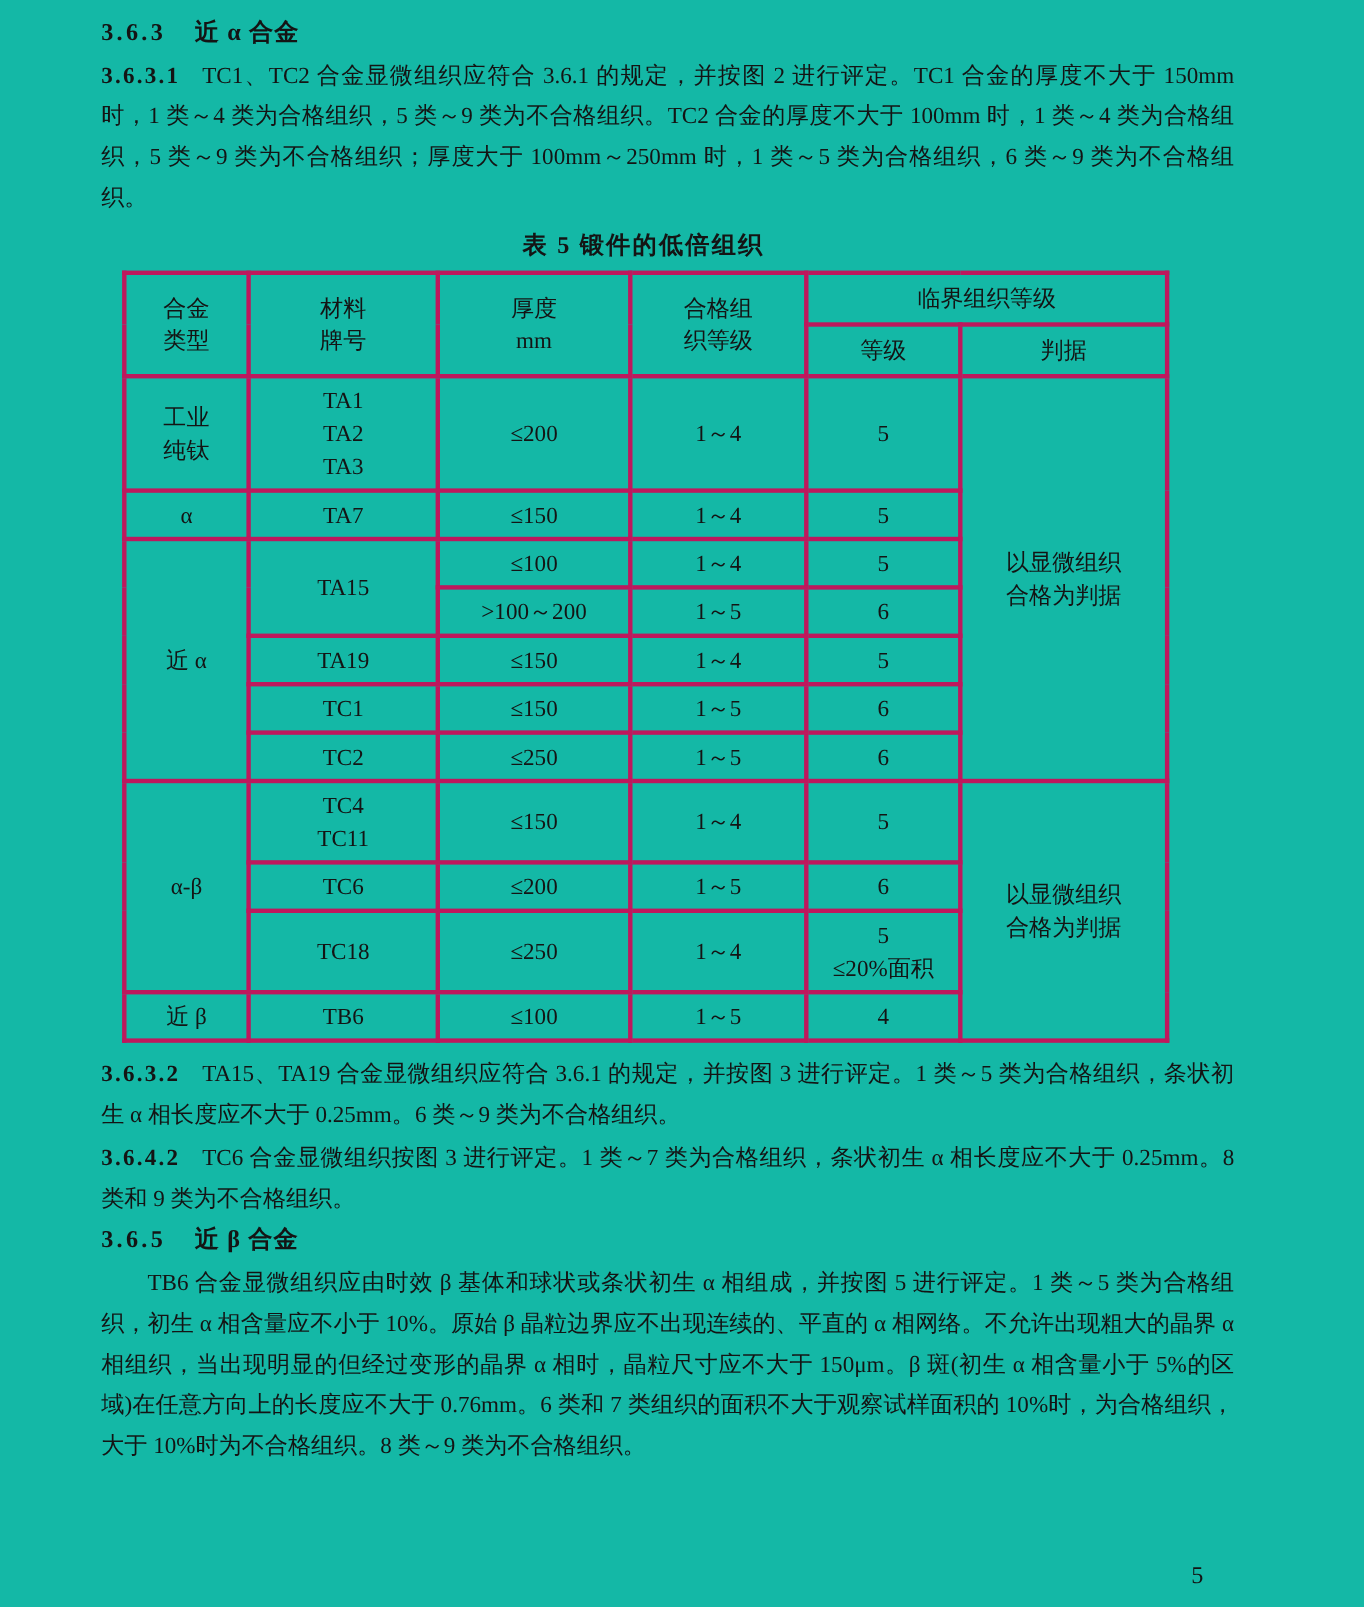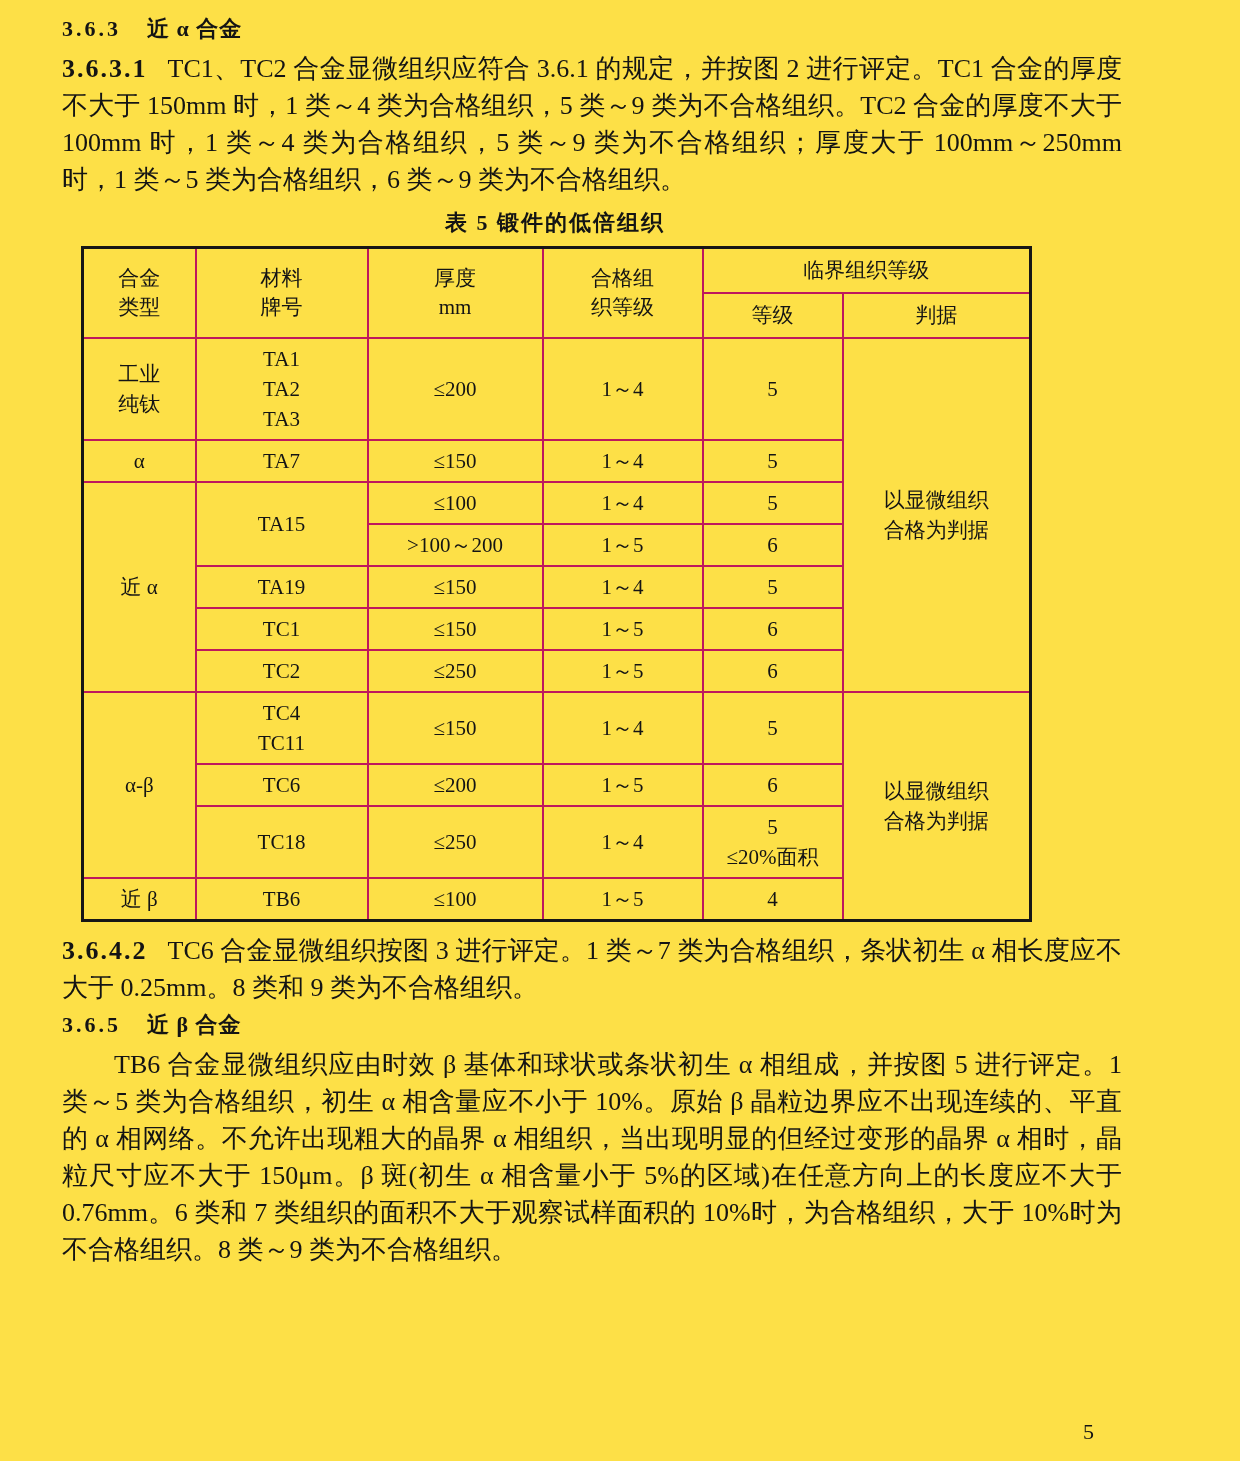--- a/index.html
+++ b/index.html
@@ -1,36 +1,36 @@
 <!DOCTYPE html>
 <html><head>
 <meta charset="utf-8">
 <style>
   html,body { margin:0; padding:0; background:#e8e8e6; }
   .doc {
     position:relative;
     width:1240px; height:1461px;
     margin:0 auto;
-    background:#fde047;
+    background:#14b8a6;
     color:#141414;
     font-family:"Liberation Serif","DejaVu Serif",serif;
     box-sizing:border-box;
-    padding:10px 118px 0 62px;
+    padding:10px 118px 0 92px;
     overflow:hidden;
   }
   .h3 {
     font-weight:bold;
     font-size:22px;
     line-height:34px;
     margin:2px 0 4px 0;
     letter-spacing:1px;
   }
   .h3 .hlabel { margin-right:26px; letter-spacing:3px; }
   .para {
-    font-size:26px;
+    font-size:21px;
     line-height:37px;
     text-align:justify;
     margin:0 0 2px 0;
   }
   .para .plabel {
     font-weight:bold;
     margin-right:20px;
     letter-spacing:2px;
     white-space:nowrap;
   }
@@ -43,21 +43,21 @@
     margin:10px 0 8px 0;
     letter-spacing:2px;
   }
   table.t5 {
     border-collapse:collapse;
     width:948px;
     table-layout:fixed;
     border:3px solid #161616;
   }
   table.t5 td {
-    border:2px solid #be185d;
+    border:4px solid #be185d;
     text-align:center;
     vertical-align:middle;
     font-size:21px;
     line-height:30px;
     padding:5px 4px;
     white-space:pre-line;
   }
   table.t5 tr.thead td { line-height:29px; padding:7px 4px; }
   .pagenum {
     position:absolute;
@@ -182,20 +182,23 @@
         <td>近 β</td>
         <td>TB6</td>
         <td>≤100</td>
         <td>1～5</td>
         <td>4</td>
       </tr>
     </tbody>
       </table>
   </div>
 
+  <p class="para">
+    <span class="plabel">3.6.3.2</span><span>TA15、TA19 合金显微组织应符合 3.6.1 的规定，并按图 3 进行评定。1 类～5 类为合格组织，条状初生 α 相长度应不大于 0.25mm。6 类～9 类为不合格组织。</span>
+  </p>
 
 
 
   <p class="para">
     <span class="plabel">3.6.4.2</span><span>TC6 合金显微组织按图 3 进行评定。1 类～7 类为合格组织，条状初生 α 相长度应不大于 0.25mm。8 类和 9 类为不合格组织。</span>
   </p>
 
 
   <div class="h3">
     <span class="hlabel">3.6.5</span><span>近 β 合金</span>

